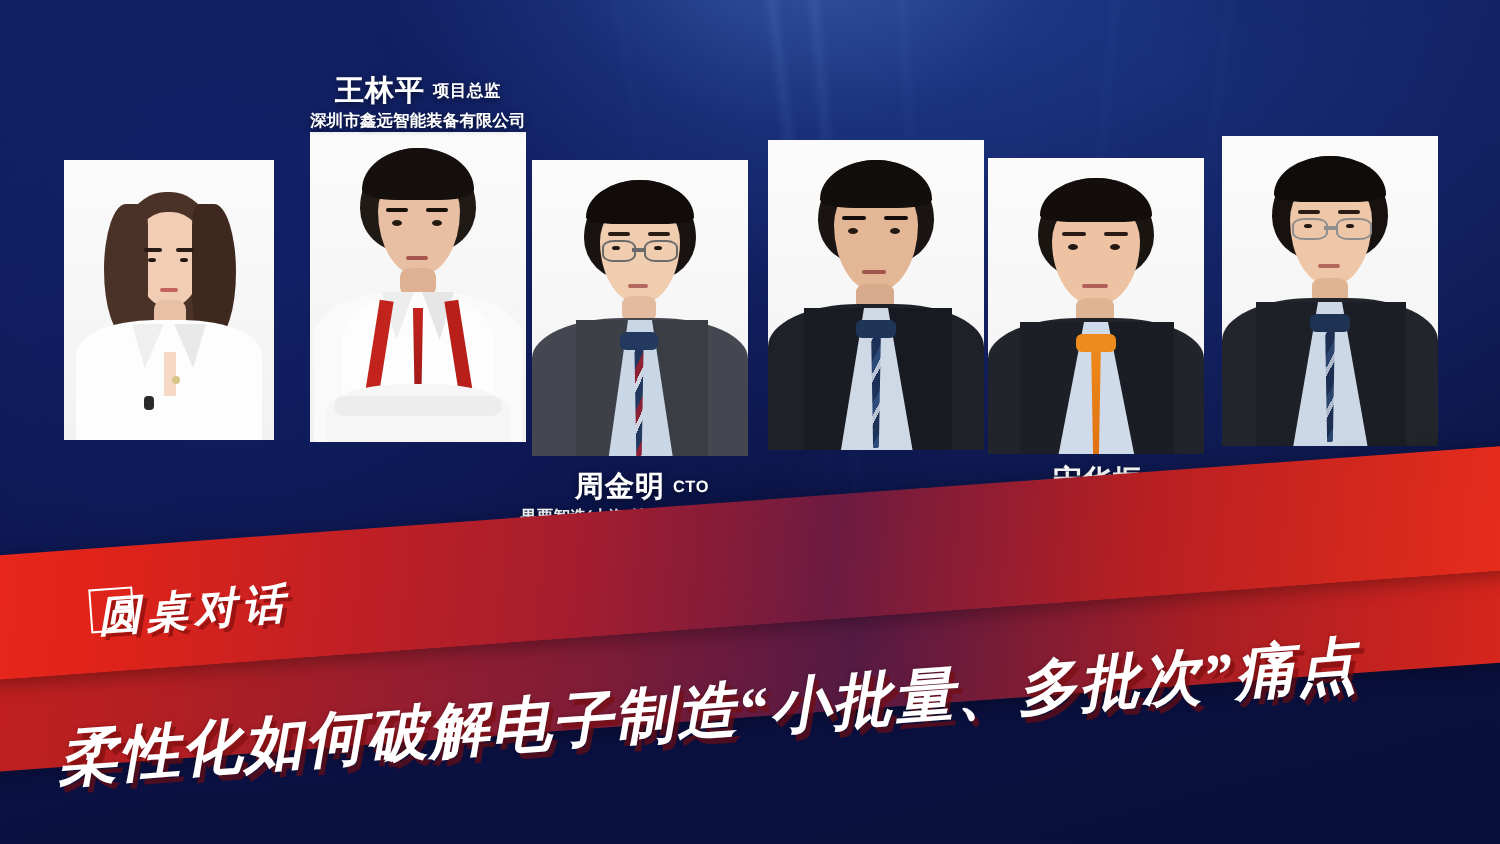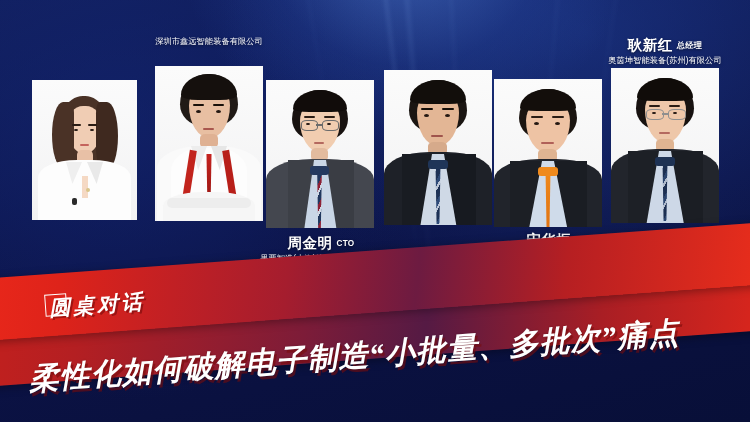--- a/index.html
+++ b/index.html
@@ -42,21 +42,21 @@
   .glass{position:absolute;border:1.6px solid #6b6b6b;border-radius:34%;height:9px;}
   .gbridge{position:absolute;height:1.6px;background:#6b6b6b;}
   .brow{position:absolute;height:2px;border-radius:2px;background:#2a1c14;}
   .eye{position:absolute;width:4px;height:2.4px;border-radius:50%;background:#241812;}
   .mouth{position:absolute;height:2px;border-radius:2px;background:#b4695f;}
 
   
   .label{position:absolute;color:#fff;text-shadow:0 1px 3px rgba(0,0,0,.55);white-space:nowrap;}
   .label .nm{font-size:14.5px;font-weight:bold;letter-spacing:.5px;display:inline-block;vertical-align:baseline;}
   .label .ti{font-size:8.2px;font-weight:bold;display:inline-block;margin-left:4px;vertical-align:2px;letter-spacing:.3px;}
-  .label .co{font-size:8.2px;font-weight:normal;letter-spacing:.1px;margin-top:1px;line-height:1.15;}
+  .label .co{font-size:8.2px;font-weight:bold;letter-spacing:.1px;margin-top:1px;line-height:1.15;}
   .label.stacked .ti{display:block;margin-left:0;margin-top:1px;vertical-align:baseline;}
   .lbl-center{text-align:center;}
 
   
   #banner{position:absolute;left:-60px;right:-60px;top:262px;height:160px;}
   .band{position:absolute;left:0;right:0;height:62px;
     background:linear-gradient(100deg,#e7261c 0%,#d2201a 18%,#8f1c36 45%,#5d1b45 58%,#c01f1c 78%,#f32a18 100%);
     transform:rotate(-4.15deg);transform-origin:left center;
     box-shadow:0 2px 10px rgba(0,0,0,.35);}
   .band.b1{top:20px;
@@ -216,28 +216,25 @@
       <div class="body" style="left:0px;top:81px;width:108px;height:76px;background:#22252c;"></div>
       <div class="shirt" style="left:34px;top:83px;width:40px;height:74px;background:#cdd8e7;border-radius:30% 30% 0 0/18% 18% 0 0;"></div>
       <div style="position:absolute;left:17px;top:83px;width:31px;height:74px;background:#1d2026;clip-path:polygon(0 0,100% 0,59% 100%,0 100%);"></div>
       <div style="position:absolute;left:60px;top:83px;width:32px;height:74px;background:#1b1e24;clip-path:polygon(0 0,100% 0,100% 100%,41% 100%);"></div>
       <div class="tie" style="left:45px;top:91px;width:18px;height:62px;background:repeating-linear-gradient(118deg,#1c2f52 0 5px,#2b456f 5px 8px,#aeb9cb 8px 10px);"></div>
       <div style="position:absolute;left:44px;top:89px;width:20px;height:9px;background:#1e3254;border-radius:3px;"></div>
     </div>
   </div>
 
   <div class="label lbl-center" style="left:148px;top:36px;width:122px;">
+    <span><span class="nm">王林平</span><span class="ti">项目总监</span></span>
     <div class="co">深圳市鑫远智能装备有限公司</div>
   </div>
 
 
-  <div class="label lbl-center" style="left:597px;top:36px;width:136px;">
-    <span><span class="nm">耿新红</span><span class="ti">总经理</span></span>
-    <div class="co">奥茵坤智能装备(苏州)有限公司</div>
-  </div>
 
 
   <div class="label lbl-center" style="left:256px;top:234px;width:130px;text-align:center;">
     <span><span class="nm">周金明</span><span class="ti">CTO</span></span>
     <div class="co">果栗智造(上海)技术股份有限公司</div>
   </div>
 
   <div class="label lbl-center stacked" style="left:483px;top:231px;width:132px;">
     <span class="nm">宋华振</span>
     <span class="ti">技术传播经理</span>

